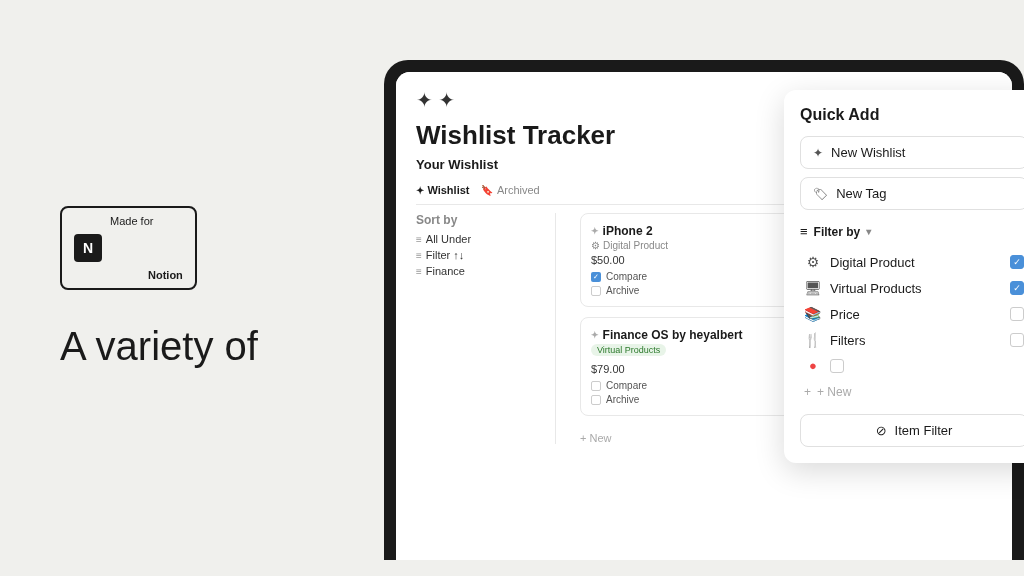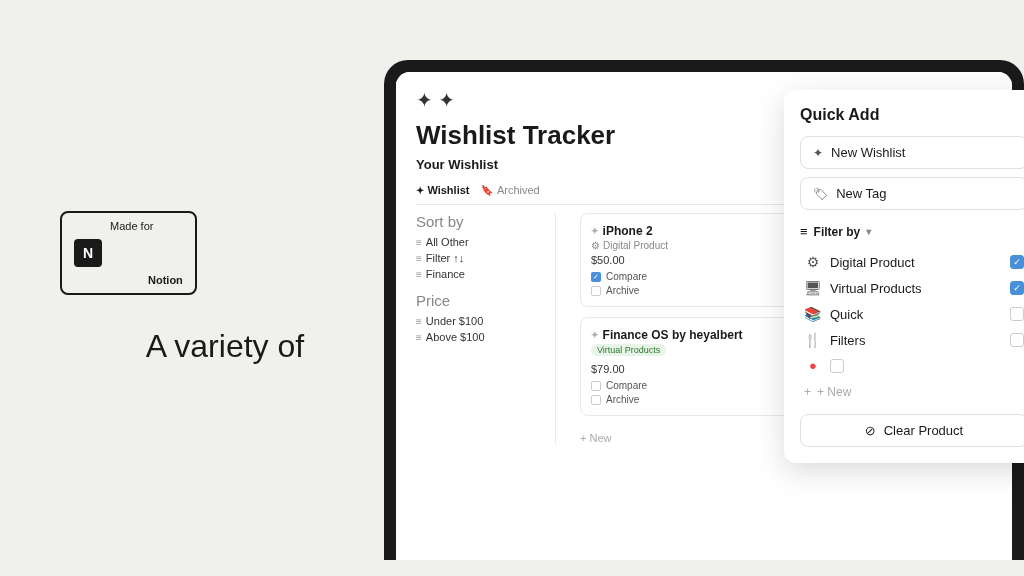--- a/index.html
+++ b/index.html
@@ -54,25 +54,24 @@
       color: #1a1a1a;
       line-height: 1.3;
       gap: 40px;
     }
     .notion-badge .badge-text strong {
       font-weight: 700;
       padding-left: 38px;
     }
 
     .tagline-light {
-      font-size: 32px;
+      font-size: 40px;
       font-weight: 400;
       color: #1a1a1a;
       line-height: 1.2;
-      text-align: center;
     }
     .tagline-bold {
       font-size: 36px;
       font-weight: 800;
       color: #1a1a1a;
       line-height: 1.2;
       margin-top: 4px;
     }
 
     
@@ -162,22 +161,22 @@
     }
     .tab-icon { font-size: 10px; }
 
     .left-panel {
       width: 140px;
       border-right: 1px solid #e8e8e8;
       padding-right: 10px;
     }
 
     .sort-section-title {
-      font-size: 15px;
-      font-weight: 400;
+      font-size: 12px;
+      font-weight: 700;
       color: #888;
       margin-bottom: 6px;
     }
 
     .sort-item {
       font-size: 11px;
       color: #333;
       margin-bottom: 4px;
       display: flex;
       align-items: center;
@@ -457,29 +456,24 @@
               <span class="tab-icon">🔖</span>
               <span>Archived</span>
             </div>
             <span style="color:#aaa;font-size:14px;margin-left:auto;">≡</span>
           </div>
 
           <div class="two-col">
 
             <div class="left-panel">
               <div class="sort-section-title">Sort by</div>
-              <div class="sort-item">All Other</div>
+              <div class="sort-item">All Under</div>
               <div class="sort-item">Filter ↑↓</div>
               <div class="sort-item">Finance</div>
 
-              <div class="price-section">
-                <div class="sort-section-title">Price</div>
-                <div class="price-item">Under $100</div>
-                <div class="price-item">Above $100</div>
-              </div>
             </div>
 
             <div class="right-panel">
 
               <div class="wishlist-item">
                 <div class="item-title">
                   <span style="font-size:9px;color:#aaa;">✦</span>
                   <span>iPhone 2</span>
                 </div>
                 <div class="item-tag">
@@ -557,21 +551,21 @@
     </div>
 
     <div class="filter-item">
       <span class="filter-icon">🖥</span>
       <span class="filter-label">Virtual Products</span>
       <div class="filter-checkbox checked"></div>
     </div>
 
     <div class="filter-item">
       <span class="filter-icon">📚</span>
-      <span class="filter-label">Quick</span>
+      <span class="filter-label">Price</span>
       <div class="filter-checkbox"></div>
     </div>
 
     <div class="filter-item">
       <span class="filter-icon">🍴</span>
       <span class="filter-label">Filters</span>
       <div class="filter-checkbox"></div>
     </div>
 
     <div class="filter-item">
@@ -579,17 +573,17 @@
       <div class="filter-checkbox"></div>
     </div>
 
     <div class="new-filter-row">
       <span>+</span>
       <span>+ New</span>
     </div>
 
     <button class="clear-filter-btn">
       <span>⊘</span>
-      <span>Clear Product</span>
+      <span>Item Filter</span>
     </button>
   </div>
 
 </div>
 
 </body></html>

